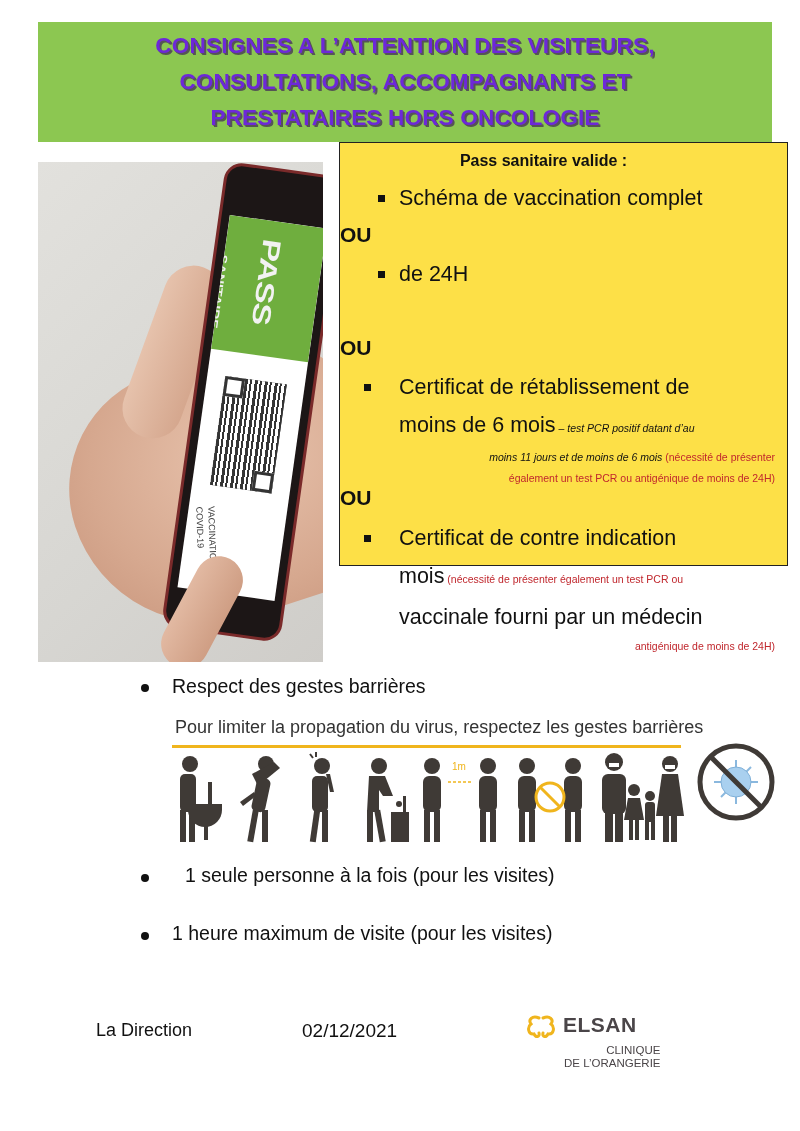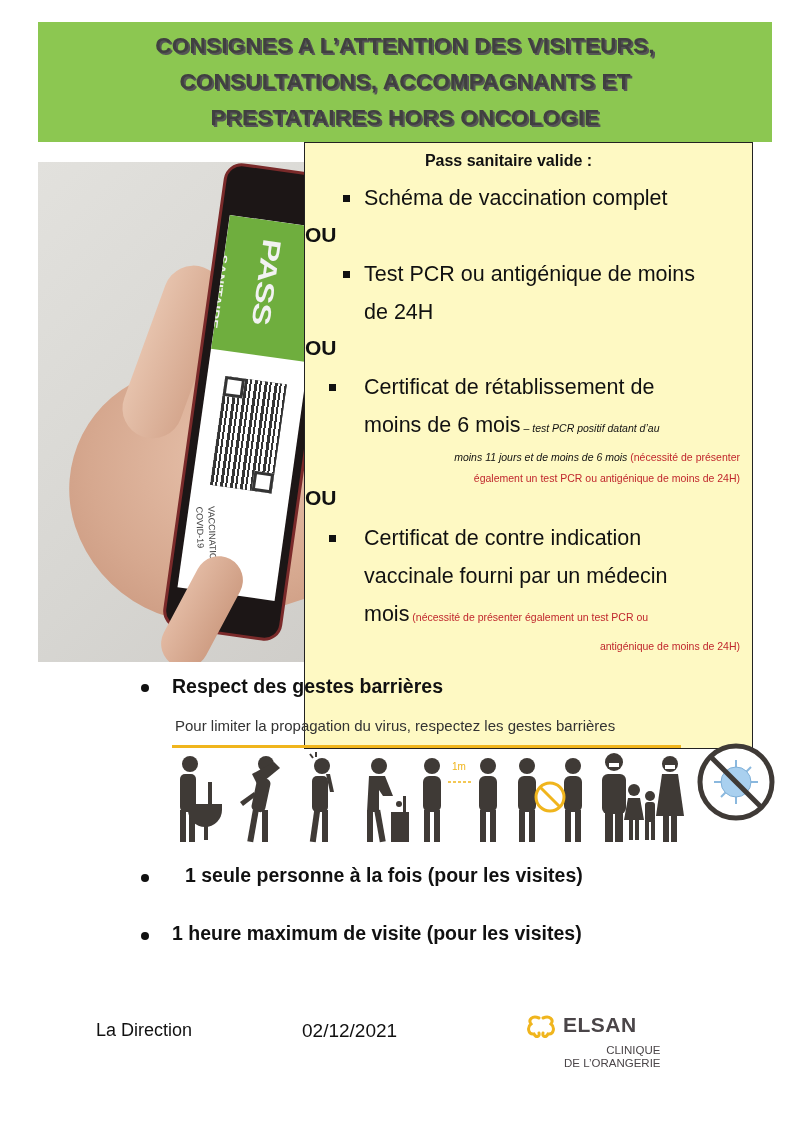--- a/index.html
+++ b/index.html
@@ -4,21 +4,21 @@
 <style>
   * { box-sizing: border-box; margin: 0; padding: 0; }
   html, body { width: 800px; height: 1131px; background: #ffffff; overflow: hidden; }
   body { position: relative; font-family: "Liberation Sans", "DejaVu Sans", sans-serif; color: #111; }
 
   .header {
     position: absolute; left: 38px; top: 22px; width: 734px; height: 120px;
     background: #8cc751; display: flex; flex-direction: column; align-items: center; justify-content: center;
   }
   .header-line {
-    color: #404040; font-size: 22.5px; font-weight: 700; letter-spacing: 0.2px; line-height: 36px;
+    color: #6d28d9; font-size: 22.5px; font-weight: 700; letter-spacing: 0.2px; line-height: 36px;
     text-shadow: 2px 2px 0 #555, 1px 1px 0 #666;
   }
 
   
   .photo {
     position: absolute; left: 38px; top: 162px; width: 285px; height: 500px;
     background: linear-gradient(135deg, #e2e1dd 0%, #d7d6d2 60%, #cfcdc9 100%); overflow: hidden;
   }
   .hand {
     position: absolute; left: 0px; top: 250px; width: 300px; height: 260px;
@@ -60,39 +60,39 @@
     position: absolute; left: 28px; top: 290px; color: #444; font-size: 9px; line-height: 12px;
     transform: rotate(80deg); transform-origin: 0 0; white-space: nowrap;
   }
   .finger {
     position: absolute; left: 140px; top: 390px; width: 48px; height: 120px;
     background: linear-gradient(90deg, #e2b9a2, #cf9e84); border-radius: 24px; transform: rotate(28deg);
   }
 
   
   .pass-box {
-    position: absolute; left: 304px; top: 142px; width: 449px; height: 607px;
-    border: 1.5px solid #222; background: #fef9c3;
+    position: absolute; left: 339px; top: 142px; width: 449px; height: 424px;
+    border: 1.5px solid #222; background: #fde047;
   }
   .pass-title { position: absolute; left: 0; right: 0; top: 9px; text-align: center; font-weight: 700; font-size: 16px; padding-right: 40px; }
   .ou { position: absolute; left: 0; right: 0; text-align: left; font-weight: 700; font-size: 21px; padding-right: 40px; }
   .item { position: absolute; left: 0; right: 6px; font-size: 21.5px; line-height: 38px; }
   .bullet-sq {
     position: absolute; width: 7px; height: 7px; background: #111;
   }
   .item-text { position: absolute; left: 59px; right: 6px; }
   .small-italic { font-size: 10.5px; font-style: italic; color: #111; }
   .small-red { font-size: 10.5px; color: #c0272d; }
   .note-line { font-size: 10.5px; line-height: 21px; text-align: right; }
 
   
-  .bullet-line { position: absolute; left: 138px; font-weight: 700; font-size: 19.5px; }
+  .bullet-line { position: absolute; left: 138px; font-weight: 400; font-size: 19.5px; }
   .dot { position: absolute; width: 8px; height: 8px; border-radius: 50%; background: #111; }
 
-  .barrier-caption { position: absolute; left: 175px; top: 717px; font-size: 15px; color: #333; }
+  .barrier-caption { position: absolute; left: 175px; top: 717px; font-size: 18px; color: #333; }
   .barrier-rule { position: absolute; left: 172px; top: 745px; width: 509px; height: 3px; background: #f0b51d; }
   .pictos { position: absolute; left: 170px; top: 752px; width: 520px; height: 92px; }
   .no-virus { position: absolute; left: 696px; top: 742px; width: 80px; height: 80px; }
 
   .footer-dir { position: absolute; left: 96px; top: 1020px; font-size: 18px; }
   .footer-date { position: absolute; left: 302px; top: 1020px; font-size: 19px; }
   .logo { position: absolute; left: 526px; top: 1013px; width: 150px; height: 60px; }
   .logo-name { position: absolute; left: 37px; top: 0px; font-size: 21px; font-weight: 700; color: #4a4548; letter-spacing: 0.5px; }
   .logo-sub { position: absolute; left: 38px; top: 31px; font-size: 11.5px; color: #4a4548; line-height: 13px; text-align: right; }
 </style>
@@ -130,21 +130,20 @@
   <div class="item" style="top:36px;">
     <span class="bullet-sq" style="left:38px; top:16px;"></span>
     <span class="item-text" style="left:59px;">Schéma de vaccination complet</span>
   </div>
 
   <div class="ou" style="top:80px;">OU</div>
 
   <div class="item" style="top:112px;">
     <span class="bullet-sq" style="left:38px; top:16px;"></span>
     <div class="item-text" style="left:59px;">
-      <div>Test PCR ou antigénique de moins</div>
       <div>de 24H</div>
     </div>
   </div>
 
   <div class="ou" style="top:193px;">OU</div>
 
   <div class="item" style="top:225px;">
     <span class="bullet-sq" style="left:24px; top:16px;"></span>
     <div class="item-text">
       <div>Certificat de rétablissement de</div>
@@ -159,24 +158,24 @@
       </div>
     </div>
   </div>
 
   <div class="ou" style="top:343px;">OU</div>
 
   <div class="item" style="top:376px;">
     <span class="bullet-sq" style="left:24px; top:16px;"></span>
     <div class="item-text">
       <div>Certificat de contre indication</div>
-      <div>vaccinale fourni par un médecin</div>
       <div>
         <span>mois</span><span class="small-red"> (nécessité de présenter également un test PCR ou</span>
       </div>
+      <div>vaccinale fourni par un médecin</div>
       <div class="note-line">
         <span class="small-red">antigénique de moins de 24H)</span>
       </div>
     </div>
   </div>
 </div>
 
 <span class="dot" style="left:141px; top:684px;"></span>
 <div class="bullet-line" style="left:172px; top:675px;">Respect des gestes barrières</div>
 

